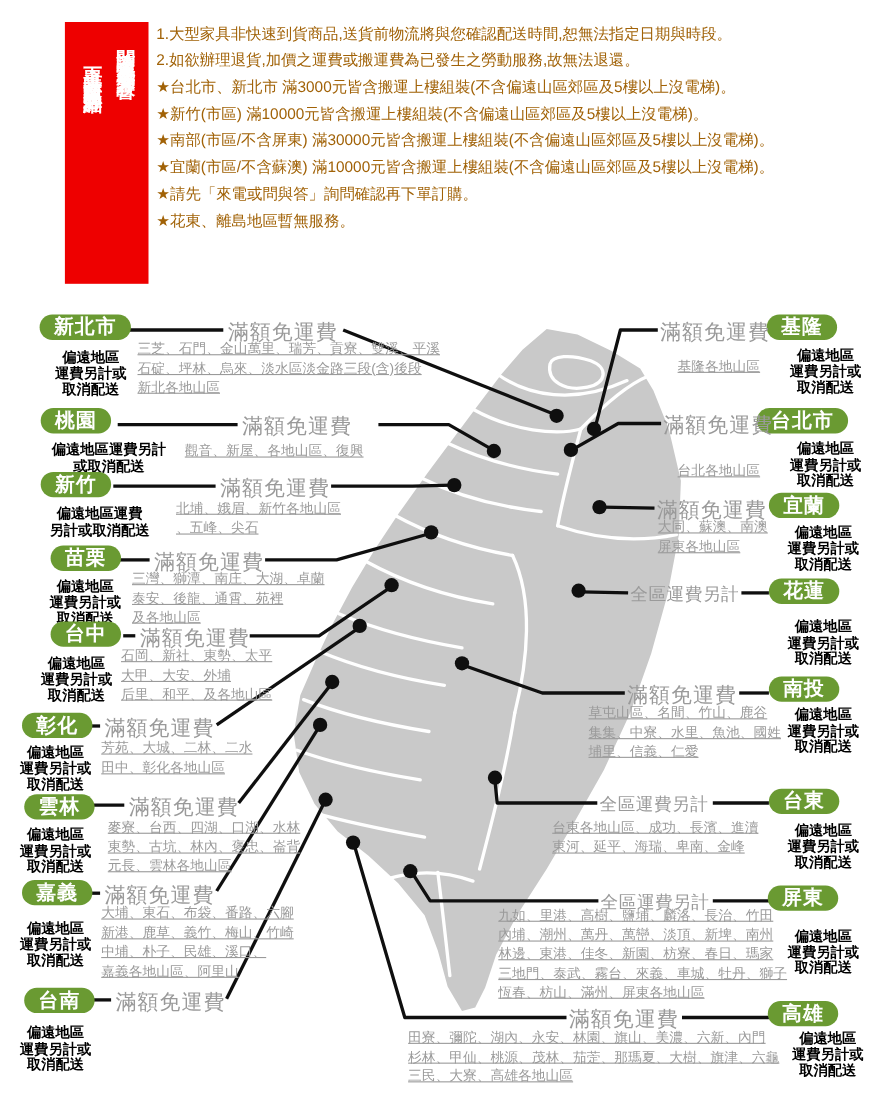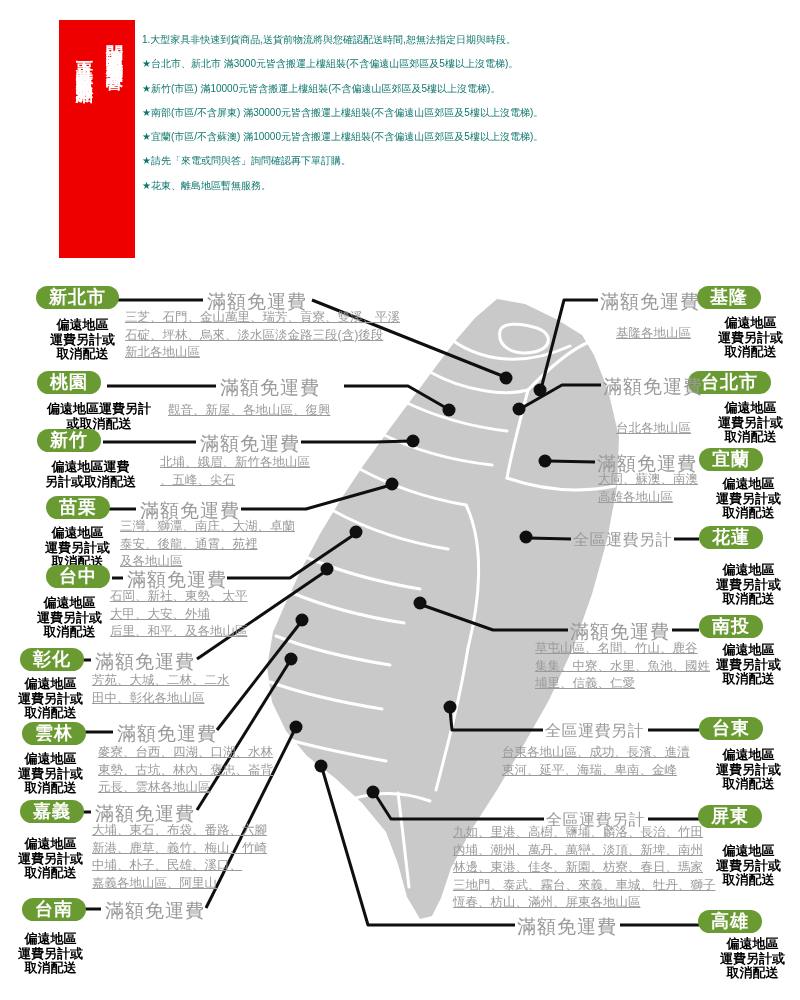--- a/index.html
+++ b/index.html
@@ -5,21 +5,21 @@
   html,body{margin:0;padding:0;background:#ffffff;}
   #page{position:relative;width:800px;height:1000px;background:#ffffff;overflow:hidden;
         font-family:"Liberation Sans","DejaVu Sans",sans-serif;}
   
   .side-banner{position:absolute;left:59px;top:20px;width:76px;height:238px;background:#ee0000;
                writing-mode:vertical-rl;color:#ffffff;font-weight:bold;font-size:17px;
                letter-spacing:3px;padding-right:6px;box-sizing:border-box;}
   .side-banner span{display:block;line-height:30px;}
   .side-banner .col-r{margin-top:12px;}
   .side-banner .col-l{margin-top:27px;}
-  .notices{position:absolute;left:142px;top:18px;color:#0f766e;font-size:10px;line-height:24.3px;white-space:nowrap;margin-top:10px;}
+  .notices{position:absolute;left:142px;top:18px;color:#a16207;font-size:14px;line-height:24.3px;white-space:nowrap;}
   
   .pill{position:absolute;background:#6a9a32;color:#ffffff;font-weight:bold;font-size:18px;
         line-height:23px;padding:0 13px;border-radius:13px;letter-spacing:1px;white-space:nowrap;}
   .fee{position:absolute;color:#9a9a9a;font-size:19px;letter-spacing:1px;white-space:nowrap;}
   .fee.small{font-size:16px;letter-spacing:0.5px;}
   .rlabel{position:absolute;color:#000000;font-weight:bold;font-size:13px;line-height:14.5px;white-space:pre-line;text-align:center;}
   .areas{position:absolute;color:#9a9a9a;font-size:12.5px;line-height:17.5px;white-space:pre-line;text-decoration:underline;}
   svg{position:absolute;left:0;top:0;}
 </style>
 </head>
@@ -114,20 +114,21 @@
     </g>
   </svg>
 
   <div class="side-banner">
     <span class="col-r">閱讀避免造成雙方誤會</span>
     <span class="col-l">下單訂購前請務必詳細</span>
   </div>
 
   <div class="notices">
     <div>1.大型家具非快速到貨商品,送貨前物流將與您確認配送時間,恕無法指定日期與時段。</div>
+    <div>2.如欲辦理退貨,加價之運費或搬運費為已發生之勞動服務,故無法退還。</div>
     <div>★台北市、新北市 滿3000元皆含搬運上樓組裝(不含偏遠山區郊區及5樓以上沒電梯)。</div>
     <div>★新竹(市區) 滿10000元皆含搬運上樓組裝(不含偏遠山區郊區及5樓以上沒電梯)。</div>
     <div>★南部(市區/不含屏東) 滿30000元皆含搬運上樓組裝(不含偏遠山區郊區及5樓以上沒電梯)。</div>
     <div>★宜蘭(市區/不含蘇澳) 滿10000元皆含搬運上樓組裝(不含偏遠山區郊區及5樓以上沒電梯)。</div>
     <div>★請先「來電或問與答」詢問確認再下單訂購。</div>
     <div>★花東、離島地區暫無服務。</div>
   </div>
 
   <div class="pill" style="left:36px;top:286px">新北市</div>
   <div class="fee" style="left:207px;top:289px">滿額免運費</div>
@@ -215,21 +216,21 @@
 運費另計或
 取消配送</div>
   <div class="areas" style="left:616px;top:420px">台北各地山區</div>
 
   <div class="pill" style="left:699px;top:448px">宜蘭</div>
   <div class="fee" style="left:597px;top:451px">滿額免運費</div>
   <div class="rlabel" style="left:716px;top:477px">偏遠地區
 運費另計或
 取消配送</div>
   <div class="areas" style="left:598px;top:471px">大同、蘇澳、南澳
-高雄各地山區</div>
+屏東各地山區</div>
 
   <div class="pill" style="left:699px;top:526px">花蓮</div>
   <div class="fee small" style="left:573px;top:530px">全區運費另計</div>
   <div class="rlabel" style="left:716px;top:563px">偏遠地區
 運費另計或
 取消配送</div>
 
   <div class="pill" style="left:699px;top:615px">南投</div>
   <div class="fee" style="left:570px;top:619px">滿額免運費</div>
   <div class="rlabel" style="left:716px;top:643px">偏遠地區
@@ -256,14 +257,17 @@
 內埔、潮州、萬丹、萬巒、淡頂、新埤、南州
 林邊、東港、佳冬、新園、枋寮、春日、瑪家
 三地門、泰武、霧台、來義、車城、牡丹、獅子
 恆春、枋山、滿州、屏東各地山區</div>
 
   <div class="pill" style="left:698px;top:910px">高雄</div>
   <div class="fee" style="left:517px;top:914px">滿額免運費</div>
   <div class="rlabel" style="left:720px;top:937px">偏遠地區
 運費另計或
 取消配送</div>
+  <div class="areas" style="left:371px;top:935px">田寮、彌陀、湖內、永安、林園、旗山、美濃、六新、內門
+杉林、甲仙、桃源、茂林、茄萣、那瑪夏、大樹、旗津、六龜
+三民、大寮、高雄各地山區</div>
 
 </div>
 
 </body></html>

